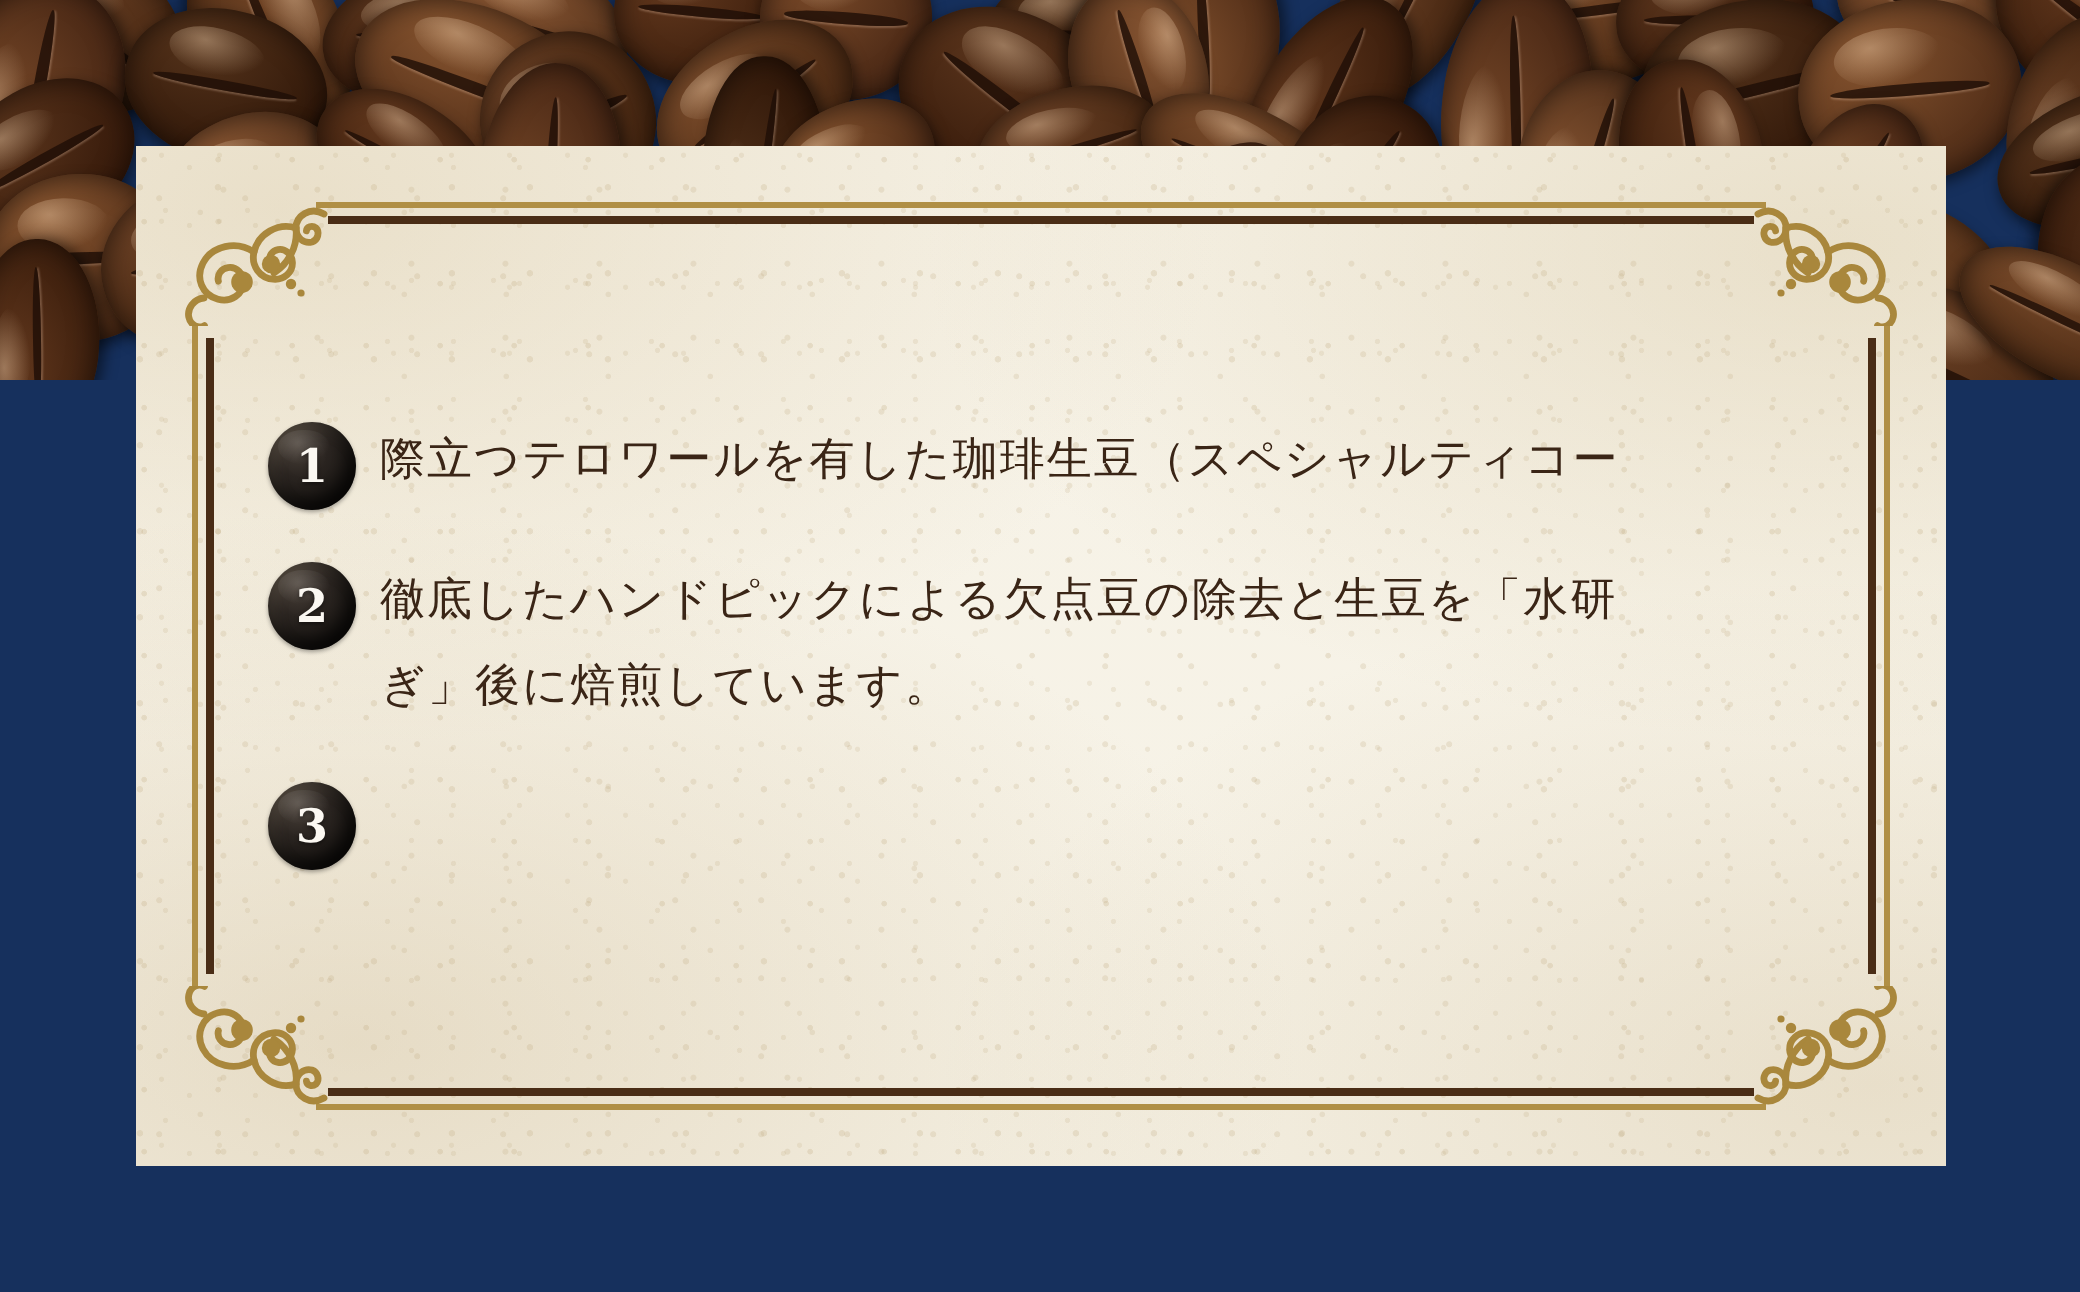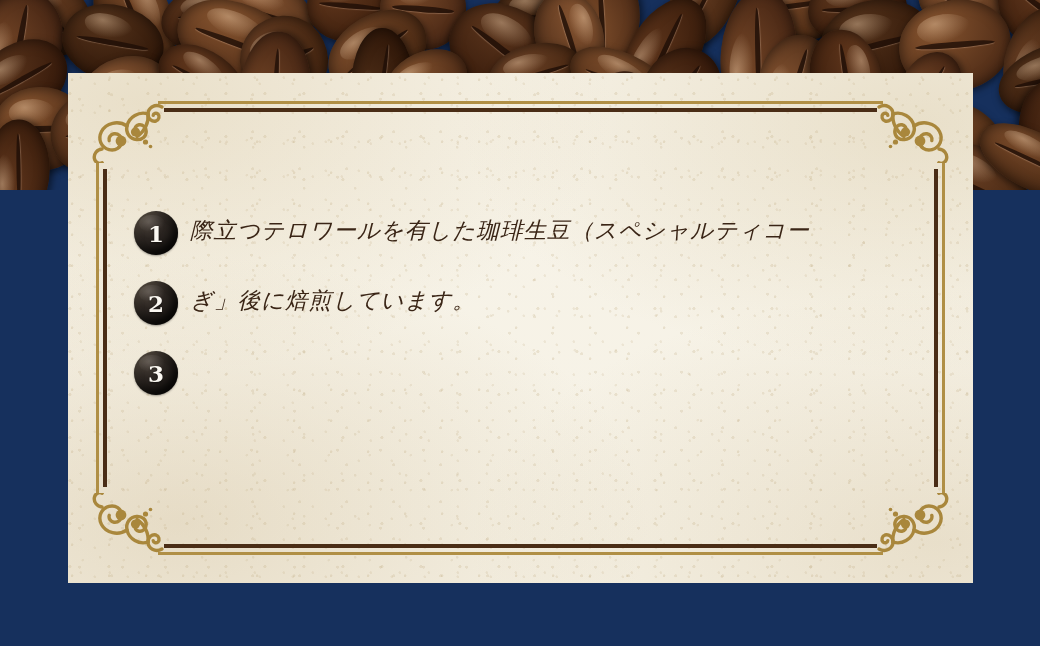--- a/index.html
+++ b/index.html
@@ -124,21 +124,21 @@
     z-index:1;
   }
 
   .txt {
     font-family:"DejaVu Sans", sans-serif;
     font-size:22.5px;
     line-height:1.92;
     color:#3a2516;
     letter-spacing:.045em;
   }
-  .txt .ln { display:block; white-space:nowrap;font-style:italic; }
+  .txt .ln { display:block; white-space:nowrap; }
 </style>
 </head>
 <body>
 
 <div id="beans">
     <div class="bean" style="left: -18.3px; top: -27.1px; width: 112.4px; height: 80.4px; transform: rotate(27.2deg); background: radial-gradient(at 32% 26%, rgb(109, 66, 38) 0%, rgb(65, 35, 15) 78%, rgb(36, 16, 10) 100%); --cr: 6.5deg;">
       <span class="shine"></span>
     </div>
     <div class="bean" style="left: 78.9px; top: -18.2px; width: 111.1px; height: 74.3px; transform: rotate(66.2deg); background: radial-gradient(at 32% 26%, rgb(123, 76, 43) 0%, rgb(74, 41, 19) 78%, rgb(36, 16, 10) 100%); --cr: 1.3deg;">
       <span class="shine"></span>
@@ -407,20 +407,21 @@
         <span class="ln">際立つテロワールを有した珈琲生豆（スペシャルティコー</span>
       </div>
     </div>
 
     <div class="item">
       <div class="badge">
         <span class="sheen"></span>
         <span class="num">2</span>
       </div>
       <div class="txt">
+        <span class="ln">徹底したハンドピックによる欠点豆の除去と生豆を「水研</span>
         <span class="ln">ぎ」後に焙煎しています。</span>
       </div>
     </div>
 
     <div class="item">
       <div class="badge">
         <span class="sheen"></span>
         <span class="num">3</span>
       </div>
       <div class="txt">

